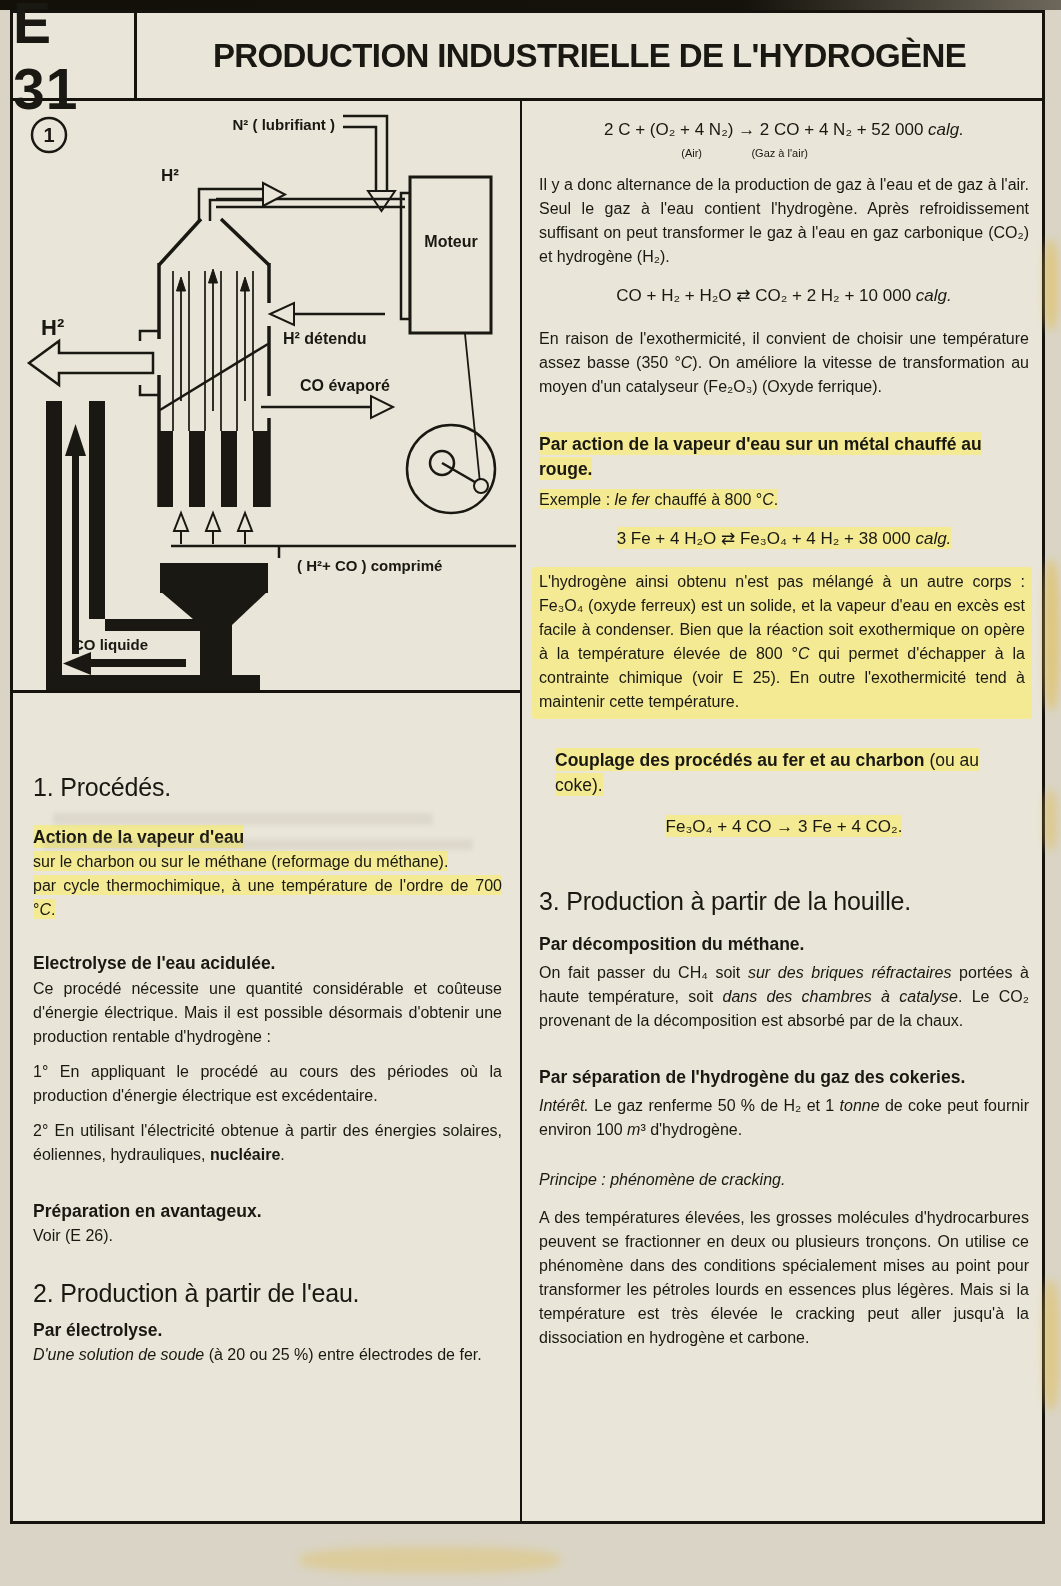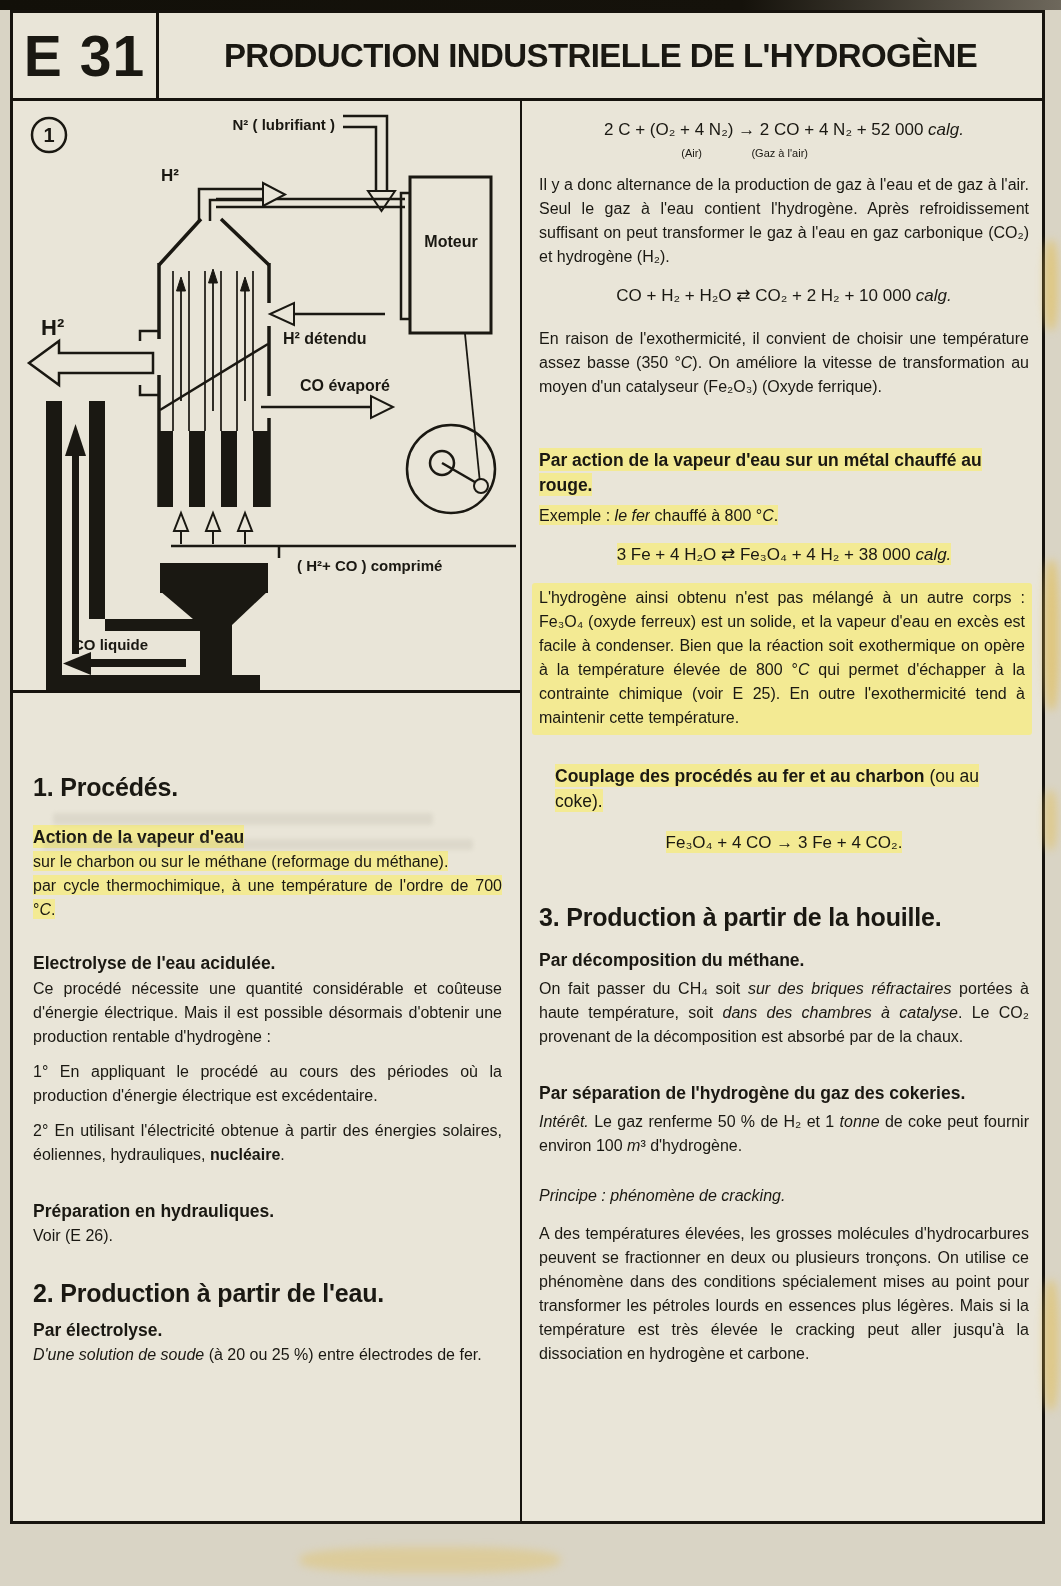--- a/index.html
+++ b/index.html
@@ -12,36 +12,36 @@
     font-family:"Liberation Sans","DejaVu Sans",sans-serif;
     color:var(--ink);
     position:relative;overflow:hidden;
   }
   .top-edge{position:absolute;left:0;top:0;width:1061px;height:10px;background:linear-gradient(90deg,#121009 0%,#15120b 70%,#6e685c 100%);}
   .page-frame{
     position:absolute;left:10px;top:10px;width:1035px;height:1514px;
     border:3px solid var(--edge);background:var(--paper);
   }
   .header{display:flex;height:88px;border-bottom:3px solid var(--edge);}
-  .code-cell{width:146px;border-right:3px solid var(--edge);display:flex;align-items:center;justify-content:center;
+  .code-cell{width:124px;border-right:3px solid var(--edge);display:flex;align-items:center;justify-content:center;
     font-size:57px;font-weight:700;letter-spacing:1px;}
   .title-cell{flex:1;display:flex;align-items:center;justify-content:center;
     font-size:33px;font-weight:700;letter-spacing:-0.6px;white-space:nowrap;}
   .columns{display:flex;height:1420px;}
   .col-left{width:509px;border-right:2.5px solid var(--edge);position:relative;overflow:hidden;}
   .col-right{flex:1;padding:0 13px 0 17px;overflow:hidden;}
   .diagram{height:592px;border-bottom:3px solid var(--edge);position:relative;}
   .left-text{padding:0 18px 0 20px;overflow:hidden;}
   .page-number{position:absolute;left:12px;top:1604px;font-size:27px;color:#4c1d95;}
   
   .bleed{position:absolute;background:#9d9888;opacity:.16;filter:blur(2px);border-radius:2px;}
   .smudge{position:absolute;background:#e3bd4e;filter:blur(4px);border-radius:40%;}
   
   .blk{margin-top:6px;}
-  .blk.h{font-size:25px;font-weight:700;letter-spacing:-0.2px;margin-top:36px;}
+  .blk.h{font-size:25px;font-weight:400;letter-spacing:-0.2px;margin-top:36px;}
   .blk.sub{font-size:17.5px;margin-top:24px;line-height:25px;}
   .blk.p{font-size:16px;line-height:24px;text-align:justify;}
   .blk.eq{font-size:17px;text-align:center;line-height:26px;margin-top:14px;margin-bottom:14px;white-space:nowrap;}
   span.b{font-weight:700;} span.i{font-style:italic;}
   .hl{background:var(--highlight);box-decoration-break:clone;-webkit-box-decoration-break:clone;padding:1.5px 0;}
   .hl-block{background:var(--highlight);padding:3px 7px 5px 7px;margin-left:-7px;margin-right:-3px;border-radius:3px;}
   .stack{display:inline-block;position:relative;}
   .stack .ann{position:absolute;top:100%;left:50%;transform:translateX(-50%);font-size:11px;margin-top:-3px;white-space:nowrap;font-style:normal;font-weight:400;}
   .eq.has-ann{margin-bottom:30px;}
   
@@ -153,35 +153,35 @@
       </div>
       <div class="left-text">
           <div class="blk h" style="margin-top: 80px;"><span>1.  Procédés.</span></div>
           <div class="blk sub" style="margin-top: 22px;"><span class="b hl">Action de la vapeur d'eau</span></div>
           <div class="blk p" style="margin-top: 0px;"><span class="hl">sur le charbon ou sur le méthane (reformage du méthane).</span></div>
           <div class="blk p" style="margin-top: 0px;"><span class="hl">par cycle thermochimique, à une température de l'ordre de 700 °</span><span class="i hl">C</span><span class="hl">.</span></div>
           <div class="blk sub" style="margin-top: 30px;"><span class="b">Electrolyse de l'eau acidulée.</span></div>
           <div class="blk p" style="margin-top: 1px;"><span>Ce procédé nécessite une quantité considérable et coûteuse d'énergie électrique. Mais il est possible désormais d'obtenir une production rentable d'hydrogène :</span></div>
           <div class="blk p" style="margin-top: 11px;"><span>1°  En appliquant le procédé au cours des périodes où la production d'énergie électrique est excédentaire.</span></div>
           <div class="blk p" style="margin-top: 11px;"><span>2°  En utilisant l'électricité obtenue à partir des énergies solaires, éoliennes, hydrauliques, </span><span class="b">nucléaire</span><span>.</span></div>
-          <div class="blk sub" style="margin-top: 32px;"><span class="b">Préparation en hydrauliques.</span></div>
+          <div class="blk sub" style="margin-top: 32px;"><span class="b">Préparation en avantageux.</span></div>
           <div class="blk p" style="margin-top: 0px;"><span>Voir (E 26).</span></div>
           <div class="blk h" style="margin-top: 31px;"><span>2.  Production à partir de l'eau.</span></div>
           <div class="blk sub" style="margin-top: 10px;"><span class="b">Par électrolyse.</span></div>
           <div class="blk p" style="margin-top: 0px;"><span class="i">D'une solution de soude </span><span>(à 20 ou 25 %) entre électrodes de fer.</span></div>
         </div>
       <div class="bleed" style="left:40px;top:712px;width:380px;height:12px"></div>
       <div class="bleed" style="left:30px;top:738px;width:430px;height:11px"></div>
     </div>
     <div class="col-right">
         <div class="blk eq has-ann" style="margin-top: 16px;"><span>2 C + </span><span class="stack"><span>(O₂ + 4 N₂)</span><span class="ann">(Air)</span></span><span>  →  </span><span class="stack"><span>2 CO</span><span class="ann">(Gaz à l'air)</span></span><span> + 4 N₂ +  52 000 </span><span class="i">calg.</span></div>
         <div class="blk p" style="margin-top: 24px;"><span>Il y a donc alternance de la production de gaz à l'eau et de gaz à l'air. Seul le gaz à l'eau contient l'hydrogène. Après refroidissement suffisant on peut transformer le gaz à l'eau en gaz carbonique (CO₂) et hydrogène (H₂).</span></div>
         <div class="blk eq" style="margin-top: 14px;"><span>CO + H₂ + H₂O </span><span>⇄</span><span> CO₂ + 2 H₂ +  10 000 </span><span class="i">calg.</span></div>
         <div class="blk p" style="margin-top: 18px;"><span>En raison de l'exothermicité, il convient de choisir une température assez basse (350 °</span><span class="i">C</span><span>). On améliore la vitesse de transformation au moyen d'un catalyseur (Fe₂O₃) (Oxyde ferrique).</span></div>
-        <div class="blk sub" style="margin-top: 48px;"><span class="b hl">Par action de la vapeur d'eau sur un métal chauffé au rouge.</span></div>
+        <div class="blk sub" style="margin-top: 32px;"><span class="b hl">Par action de la vapeur d'eau sur un métal chauffé au rouge.</span></div>
         <div class="blk p" style="margin-top: 6px;"><span class="hl">Exemple : </span><span class="i hl">le fer</span><span class="hl"> chauffé à 800 °</span><span class="i hl">C</span><span class="hl">.</span></div>
         <div class="blk eq" style="margin-top: 14px;"><span class="hl">3 Fe + 4 H₂O ⇄ Fe₃O₄ + 4 H₂ +  38 000 </span><span class="i hl">calg.</span></div>
         <div class="blk p hl-block" style="margin-top: 16px;"><span>L'hydrogène ainsi obtenu n'est pas mélangé à un autre corps : Fe₃O₄ (oxyde ferreux) est un solide, et la vapeur d'eau en excès est facile à condenser. Bien que la réaction soit exothermique on opère à la température élevée de 800 °</span><span class="i">C</span><span> qui permet d'échapper à la contrainte chimique (voir E 25). En outre l'exothermicité tend à maintenir cette température.</span></div>
         <div class="blk sub" style="margin-top: 28px; padding-left: 16px;"><span class="b hl">Couplage des procédés au fer et au charbon</span><span class="hl"> (ou au coke).</span></div>
         <div class="blk eq" style="margin-top: 16px;"><span class="hl">Fe₃O₄ + 4 CO  →  3 Fe + 4 CO₂.</span></div>
         <div class="blk h" style="margin-top: 48px;"><span>3.  Production à partir de la houille.</span></div>
         <div class="blk sub" style="margin-top: 16px;"><span class="b">Par décomposition du méthane.</span></div>
         <div class="blk p" style="margin-top: 4px;"><span>On fait passer du CH₄ soit </span><span class="i">sur des briques réfractaires</span><span> portées à haute température, soit </span><span class="i">dans des chambres à catalyse</span><span>. Le CO₂ provenant de la décomposition est absorbé par de la chaux.</span></div>
         <div class="blk sub" style="margin-top: 32px;"><span class="b">Par séparation de l'hydrogène du gaz des cokeries.</span></div>
         <div class="blk p" style="margin-top: 4px;"><span class="i">Intérêt.</span><span> Le gaz renferme 50 % de H₂ et 1 </span><span class="i">tonne</span><span> de coke peut fournir environ 100 </span><span class="i">m</span><span>³ d'hydrogène.</span></div>

